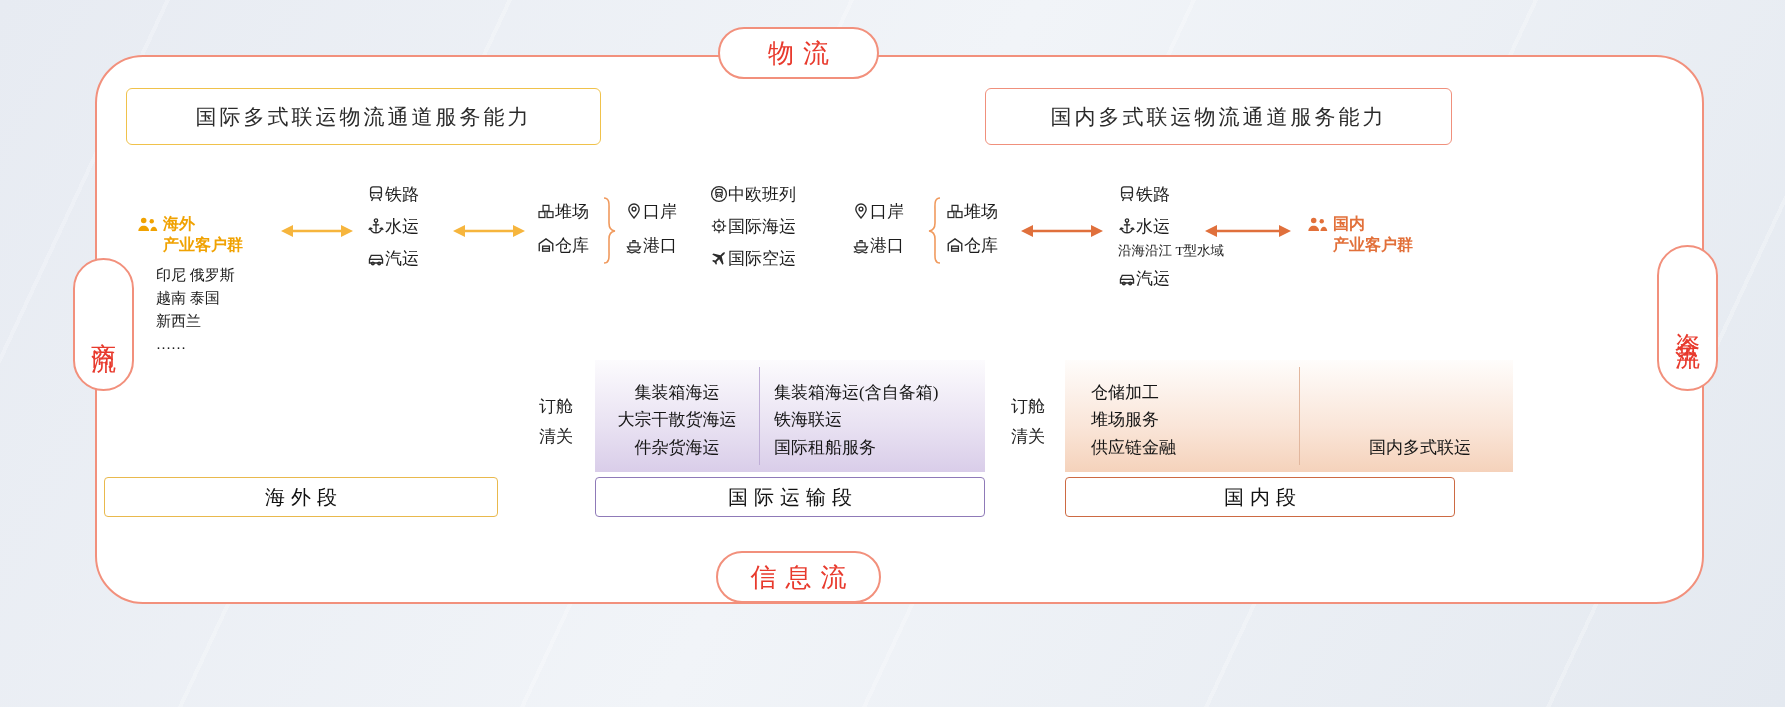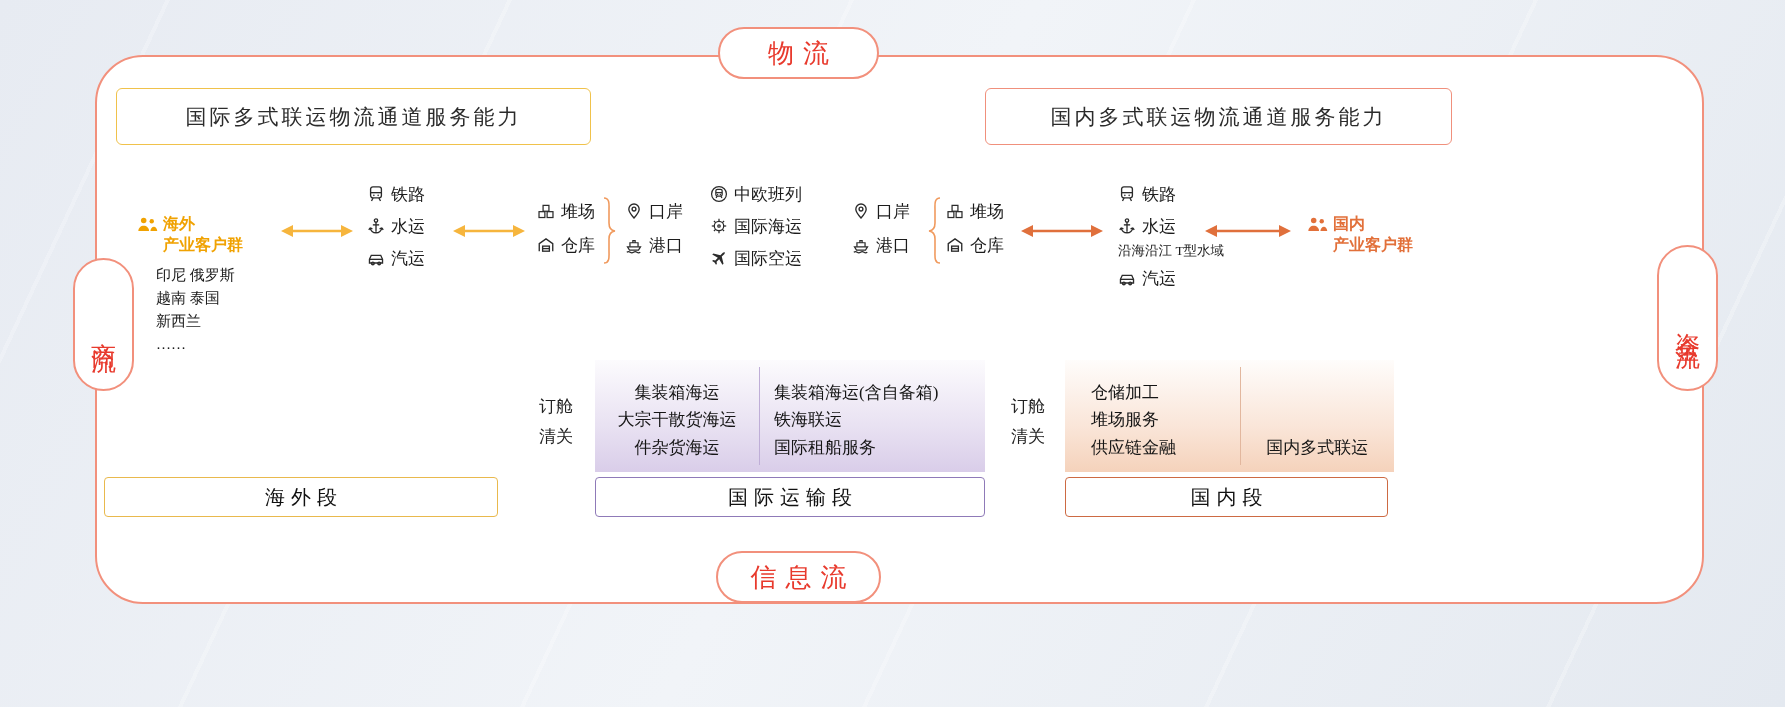--- a/index.html
+++ b/index.html
@@ -15,59 +15,59 @@
     color:#e83a2d;display:flex;align-items:center;justify-content:center;z-index:5;}
   .pill-h{font-size:26px;letter-spacing:9px;padding-left:9px;}
   .pill-v{writing-mode:vertical-rl;text-orientation:upright;font-size:25px;letter-spacing:5px;padding-top:5px;}
   #pill-top{left:718px;top:27px;width:148px;height:48px;}
   #pill-bottom{left:716px;top:551px;width:152px;height:48px;}
   #pill-left{left:73px;top:258px;width:57px;height:124px;}
   #pill-right{left:1657px;top:245px;width:57px;height:137px;}
   
   .cap{position:absolute;background:#fff;border-radius:6px;display:flex;align-items:center;justify-content:center;
     font-size:21px;color:#2b2b2b;letter-spacing:3px;z-index:2;}
-  #cap-intl{left:116px;top:88px;width:473px;height:55px;border:1.5px solid #f0c24b;}
+  #cap-intl{left:126px;top:88px;width:473px;height:55px;border:1.5px solid #f0c24b;}
   #cap-dom{left:985px;top:88px;width:465px;height:55px;border:1.5px solid #f0907c;}
   
   .abs{position:absolute;z-index:2;}
   .ml{white-space:pre-line;}
   .cust{display:flex;gap:5px;align-items:flex-start;}
   .cust .plp{margin-top:3px;}
   .cust-label{font-size:16px;line-height:21px;font-weight:600;}
   .gold{color:#f0a202;}
   .oranget{color:#e2703a;}
   .countries{font-size:15px;line-height:23px;color:#1a1a1a;}
   .col{display:flex;flex-direction:column;gap:8px;}
-  .mode{display:flex;align-items:center;gap:6px;height:24px;font-size:17px;color:#1c1c1c;white-space:nowrap;}
+  .mode{display:flex;align-items:center;height:24px;font-size:17px;color:#1c1c1c;white-space:nowrap;}
   .icn{width:18px;height:18px;display:inline-flex;flex:0 0 auto;}
   .icn svg{width:100%;height:100%;}
   .plp{width:22px;height:17px;display:inline-flex;}
   .plp svg{width:100%;height:100%;}
   .mode-note{font-size:13.5px;color:#1c1c1c;white-space:nowrap;margin:-4px 0 -2px 0;}
   .arrow{display:flex;}
   .arrow svg{width:100%;height:14px;}
   .brace svg{display:block;}
   .brace.flip svg{transform:scaleX(-1);}
   
   .seg{position:absolute;top:360px;height:112px;display:flex;z-index:2;box-sizing:border-box;}
   #seg-overseas{left:122px;width:398px;background:linear-gradient(180deg,rgba(249,236,198,0.06) 0%,rgba(248,233,192,0.6) 60%,#f7e7bd 100%);}
   #seg-intl{left:595px;width:390px;background:linear-gradient(180deg,rgba(217,205,233,0.08) 0%,rgba(217,205,233,0.6) 60%,#d9cde9 100%);}
-  #seg-domestic{left:1065px;width:329px;background:linear-gradient(180deg,rgba(246,212,190,0.06) 0%,rgba(246,212,190,0.6) 60%,#f5d2bb 100%);}
+  #seg-domestic{left:1065px;width:448px;background:linear-gradient(180deg,rgba(246,212,190,0.06) 0%,rgba(246,212,190,0.6) 60%,#f5d2bb 100%);justify-content:space-between;}
   .seg-col{display:flex;flex-direction:column;justify-content:flex-end;padding-bottom:11px;box-sizing:border-box;}
   .seg-col .line{line-height:27.5px;font-size:17px;color:#151515;white-space:nowrap;font-family:Liberation Serif, serif;}
   .seg-div{width:1px;align-self:stretch;margin:7px 0;}
   #seg-overseas .seg-div{background:#ddc897;}
   #seg-intl .seg-div{background:#bfaed7;}
   #seg-domestic .seg-div{background:#e2b208;background:#e2b79e;}
   .seg-label{position:absolute;top:477px;height:40px;background:#fff;border-radius:4px;border:1.5px solid;
     display:flex;align-items:center;justify-content:center;font-size:20px;letter-spacing:6px;padding-left:6px;
     color:#111;z-index:2;box-sizing:border-box;}
   #label-overseas{left:104px;width:394px;border-color:#e9b94d;}
   #label-intl{left:595px;width:390px;border-color:#8f7ab8;}
-  #label-domestic{left:1065px;width:323px;border-color:#cd6a43;}
+  #label-domestic{left:1065px;width:390px;border-color:#cd6a43;}
   .customs{position:absolute;width:64px;text-align:center;font-size:17px;line-height:30px;color:#222;z-index:2;}
 </style>
 </head>
 <body>
 
 <div class="stage">
   <div class="streaks"></div>
   <div class="frame"></div>
 
   <div class="pill pill-h" id="pill-top">物流</div>

